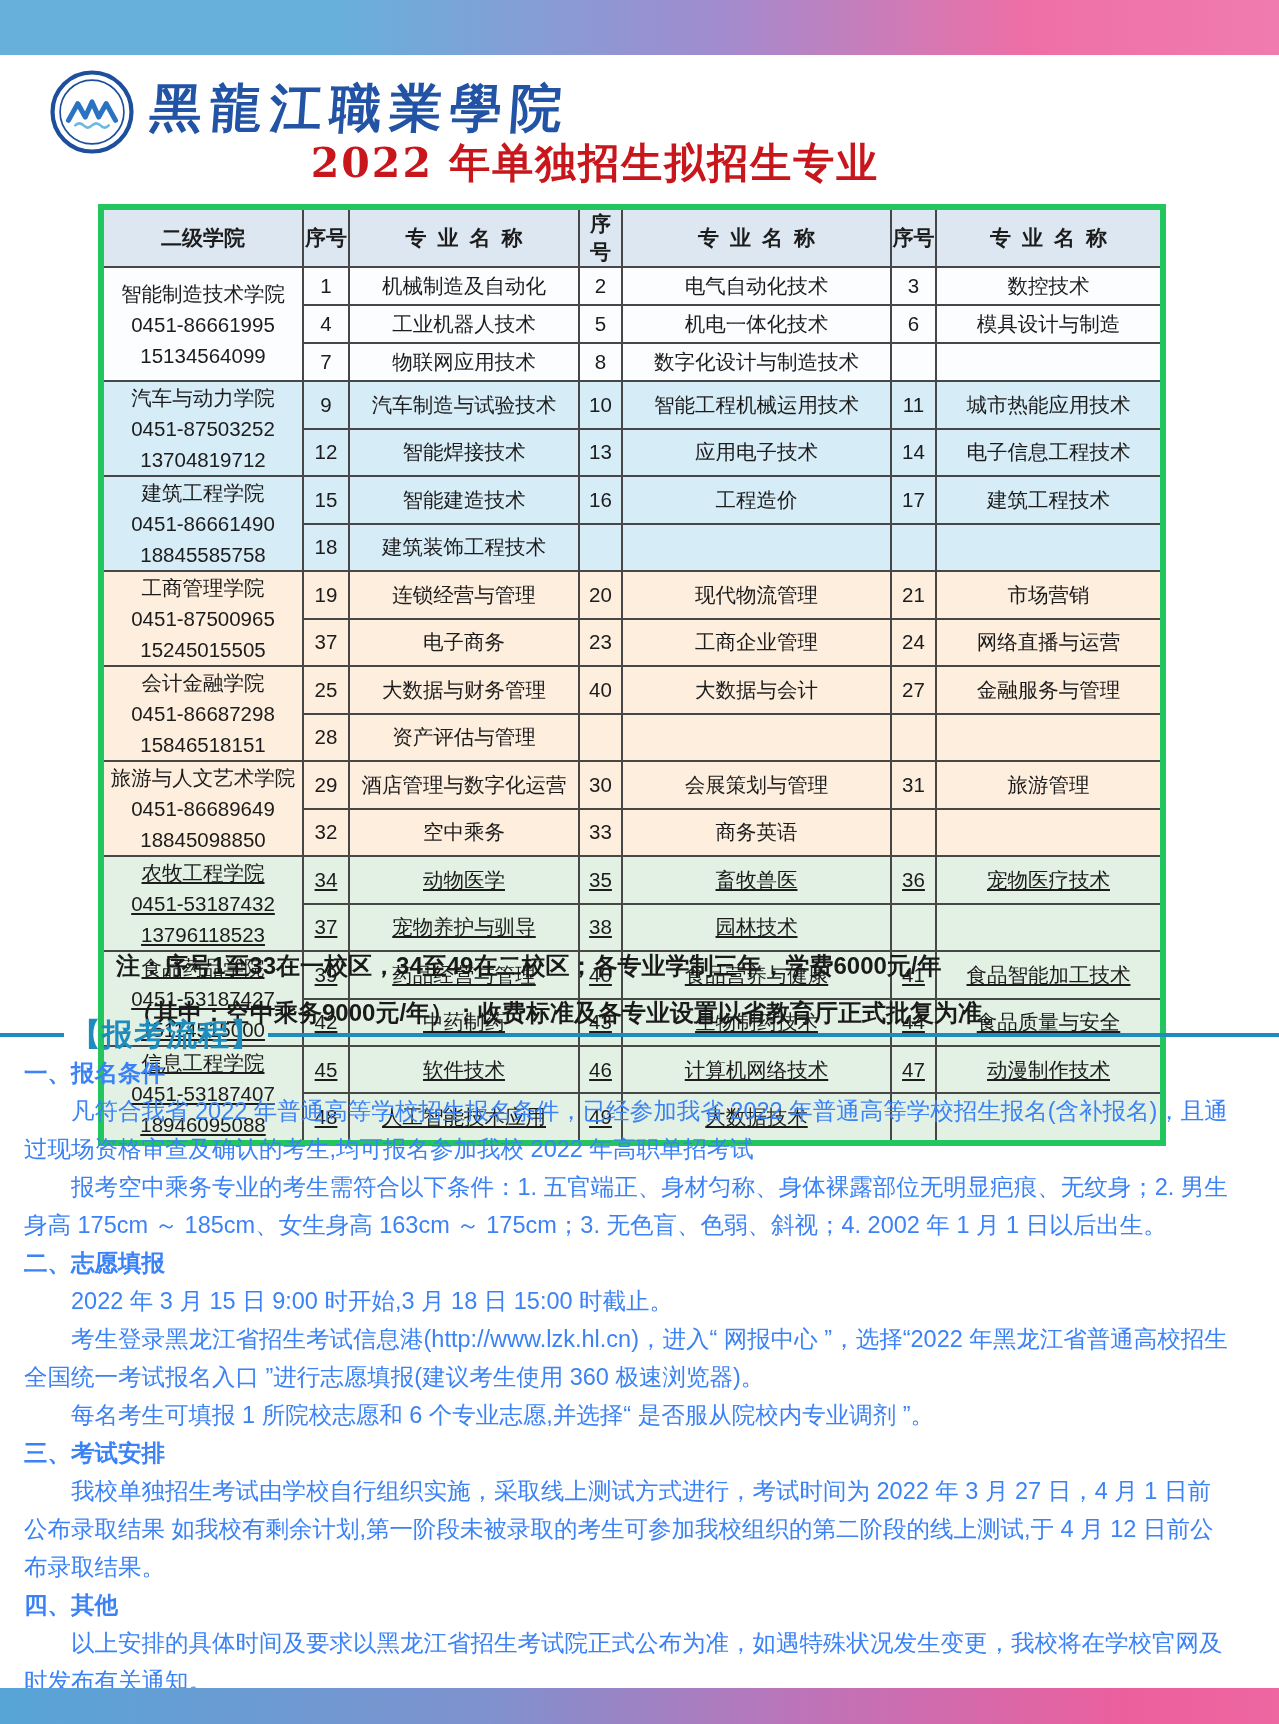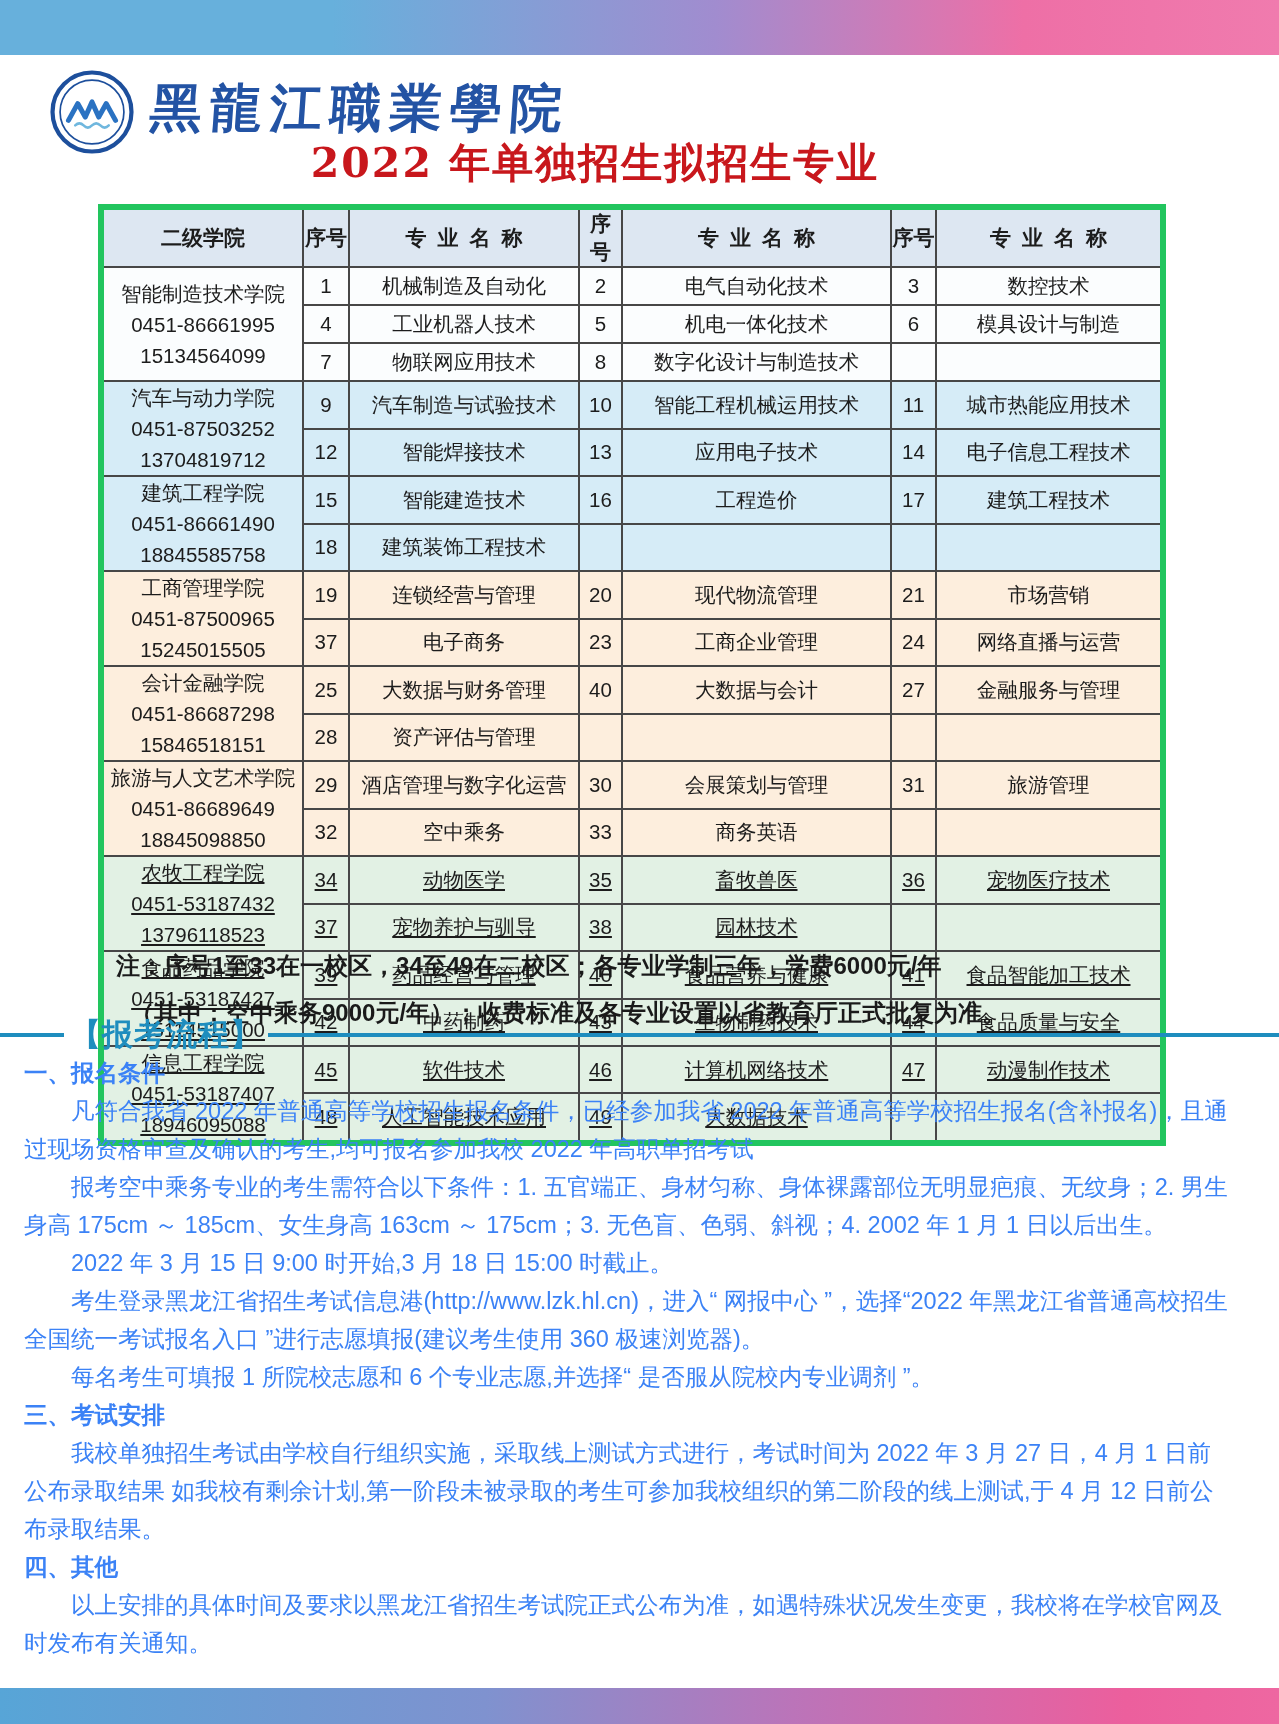--- a/index.html
+++ b/index.html
@@ -322,20 +322,21 @@
   <div class="flow-header">
     <span class="flow-line-short"></span>
     <span class="flow-title">【报考流程】</span>
     <span class="flow-line-long"></span>
   </div>
 
   <div class="content">
       <div class="sec-heading">一、报名条件</div>
       <p class="sec-para">凡符合我省 2022 年普通高等学校招生报名条件，已经参加我省 2022 年普通高等学校招生报名(含补报名)，且通过现场资格审查及确认的考生,均可报名参加我校 2022 年高职单招考试</p>
       <p class="sec-para">报考空中乘务专业的考生需符合以下条件：1. 五官端正、身材匀称、身体裸露部位无明显疤痕、无纹身；2. 男生身高 175cm ～ 185cm、女生身高 163cm ～ 175cm；3. 无色盲、色弱、斜视；4. 2002 年 1 月 1 日以后出生。</p>
+      <div class="sec-heading">二、志愿填报</div>
       <p class="sec-para">2022 年 3 月 15 日 9:00 时开始,3 月 18 日 15:00 时截止。</p>
       <p class="sec-para">考生登录黑龙江省招生考试信息港(http://www.lzk.hl.cn)，进入“ 网报中心 ”，选择“2022 年黑龙江省普通高校招生全国统一考试报名入口 ”进行志愿填报(建议考生使用 360 极速浏览器)。</p>
       <p class="sec-para">每名考生可填报 1 所院校志愿和 6 个专业志愿,并选择“ 是否服从院校内专业调剂 ”。</p>
       <div class="sec-heading">三、考试安排</div>
       <p class="sec-para">我校单独招生考试由学校自行组织实施，采取线上测试方式进行，考试时间为 2022 年 3 月 27 日，4 月 1 日前公布录取结果 如我校有剩余计划,第一阶段未被录取的考生可参加我校组织的第二阶段的线上测试,于 4 月 12 日前公布录取结果。</p>
       <div class="sec-heading">四、其他</div>
       <p class="sec-para">以上安排的具体时间及要求以黑龙江省招生考试院正式公布为准，如遇特殊状况发生变更，我校将在学校官网及时发布有关通知。</p>
     </div>
 
   <div class="bottom-bar"></div>

